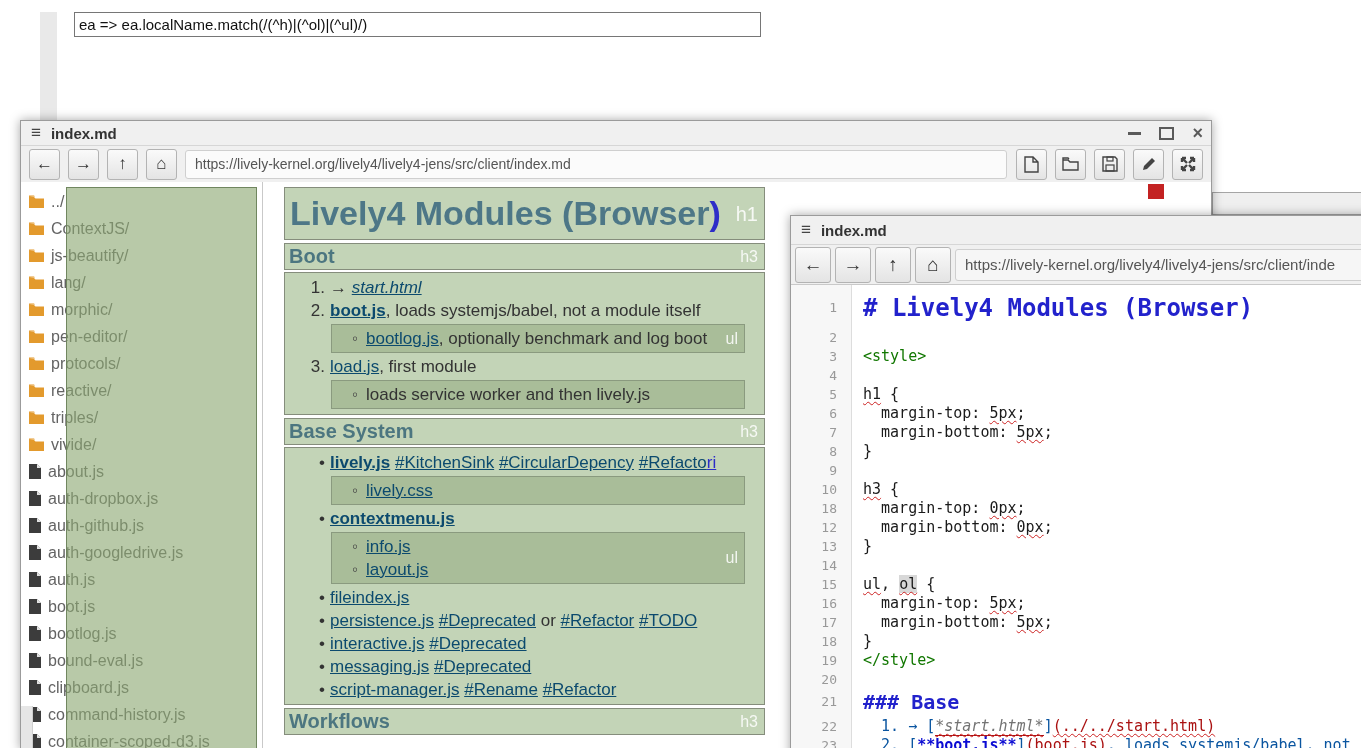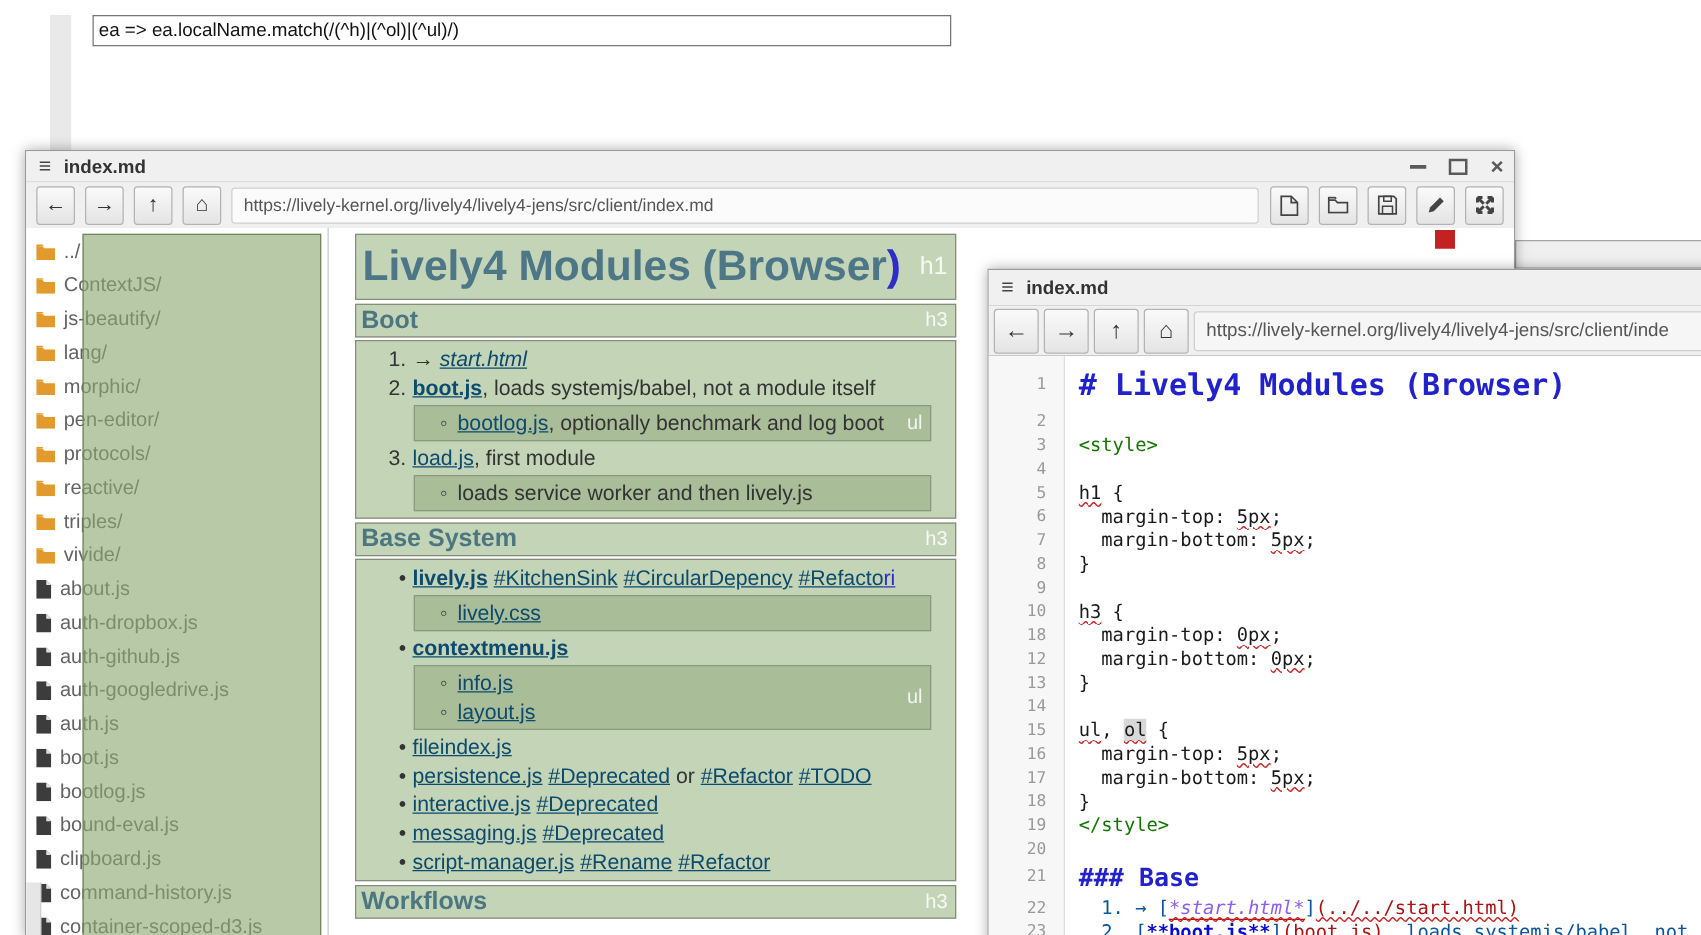--- a/index.html
+++ b/index.html
@@ -77,21 +77,21 @@
   #editor{position:absolute;left:0;top:69px;right:0;bottom:0;background:#fff;overflow:hidden;}
   #gutter-bg{position:absolute;left:0;top:0;bottom:0;width:60px;background:#f7f7f7;border-right:1px solid #ddd;}
   #code{position:relative;padding-top:6px;font-family:"DejaVu Sans Mono",monospace;font-size:15px;}
   .cl{display:flex;align-items:flex-start;line-height:19px;min-height:19px;}
   .gut{flex:none;width:60px;padding-right:14px;text-align:right;color:#999;font-size:13px;box-sizing:border-box;}
   .src{flex:1;padding-left:12px;white-space:pre;}
   .cl.big{line-height:34px;min-height:34px;} .cl.big .gut{line-height:34px;}
   .cl.med{line-height:26px;min-height:26px;} .cl.med .gut{line-height:26px;}
   .tok.p{color:#1a1a1a;} .tok.tag{color:#117700;} .tok.list{color:#0a55a0;}
   .tok.url{color:#aa1111;}
-  .tok.em{color:#8b5cf6;font-style:italic;border-bottom:1px solid #aa1111;}
+  .tok.em{color:#737373;font-style:italic;border-bottom:1px solid #aa1111;}
   .tok.lk{color:#0b0bd3;font-weight:bold;border-bottom:1px solid #0b0bd3;}
   .tok.hl{background:#d8d8d8;}
   .tok.mdh1{color:#2222cc;font-weight:bold;font-size:24px;}
   .tok.mdh3{color:#2222cc;font-weight:bold;font-size:20px;}
   .tok.sq{text-decoration:underline;text-decoration-style:wavy;text-decoration-color:#cc2222;text-decoration-thickness:1px;text-underline-offset:2px;}
   svg{display:block;}
 </style>
 </head>
 <body>
 

